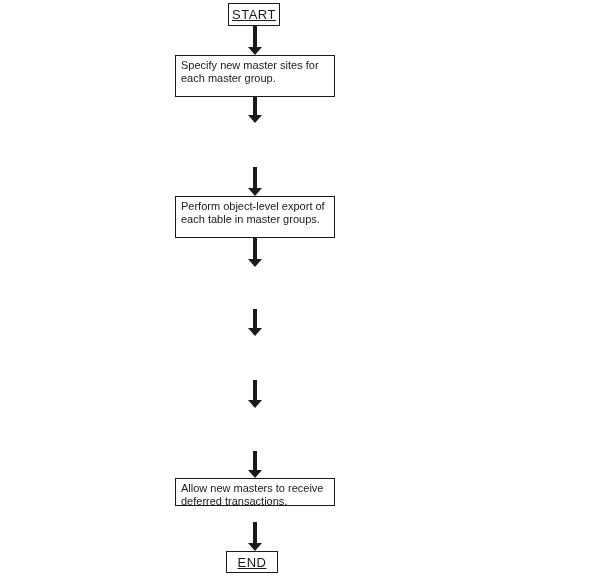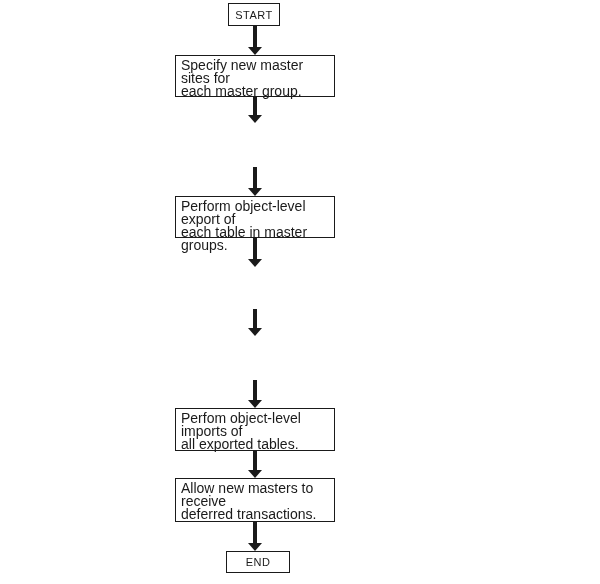--- a/index.html
+++ b/index.html
@@ -19,31 +19,32 @@
   .node {
     position: absolute;
     background: #ffffff;
     border: 1.5px solid #1a1a1a;
     box-sizing: border-box;
   }
   .terminal {
     display: flex;
     align-items: center;
     justify-content: center;
-    font-size: 11px;
+    font-size: 13px;
     letter-spacing: 0.5px;
+    text-decoration: underline;
   }
   .step {
     left: 175px;
     width: 160px;
     padding: 3px 5px;
   }
   .steptext {
     display: block;
-    font-size: 14px;
+    font-size: 11px;
     line-height: 13px;
     white-space: pre-line;
   }
   .arrow {
     position: absolute;
     left: 248px;
     width: 14px;
     display: flex;
     flex-direction: column;
     align-items: center;
@@ -106,37 +107,33 @@
     <div class="stem"></div>
     <div class="head"></div>
   </div>
 
 
   <div class="arrow" style="top:380px; height:28px;">
     <div class="stem"></div>
     <div class="head"></div>
   </div>
 
-  <div class="node step" style="top:408px; height:43px;">
-    <span class="steptext">Perfom object-level imports of
-all exported tables.</span>
-  </div>
 
   <div class="arrow" style="top:451px; height:27px;">
     <div class="stem"></div>
     <div class="head"></div>
   </div>
 
-  <div class="node step" style="top:478px; height:44px;">
+  <div class="node step" style="top:478px; height:28px;">
     <span class="steptext">Allow new masters to receive
 deferred transactions.</span>
   </div>
 
   <div class="arrow" style="top:522px; height:29px;">
     <div class="stem"></div>
     <div class="head"></div>
   </div>
 
-  <div class="node terminal" style="left:226px; top:551px; width:64px; height:22px;">
+  <div class="node terminal" style="left:226px; top:551px; width:52px; height:22px;">
     <span>END</span>
   </div>
 
 </div>
 
 </body></html>

